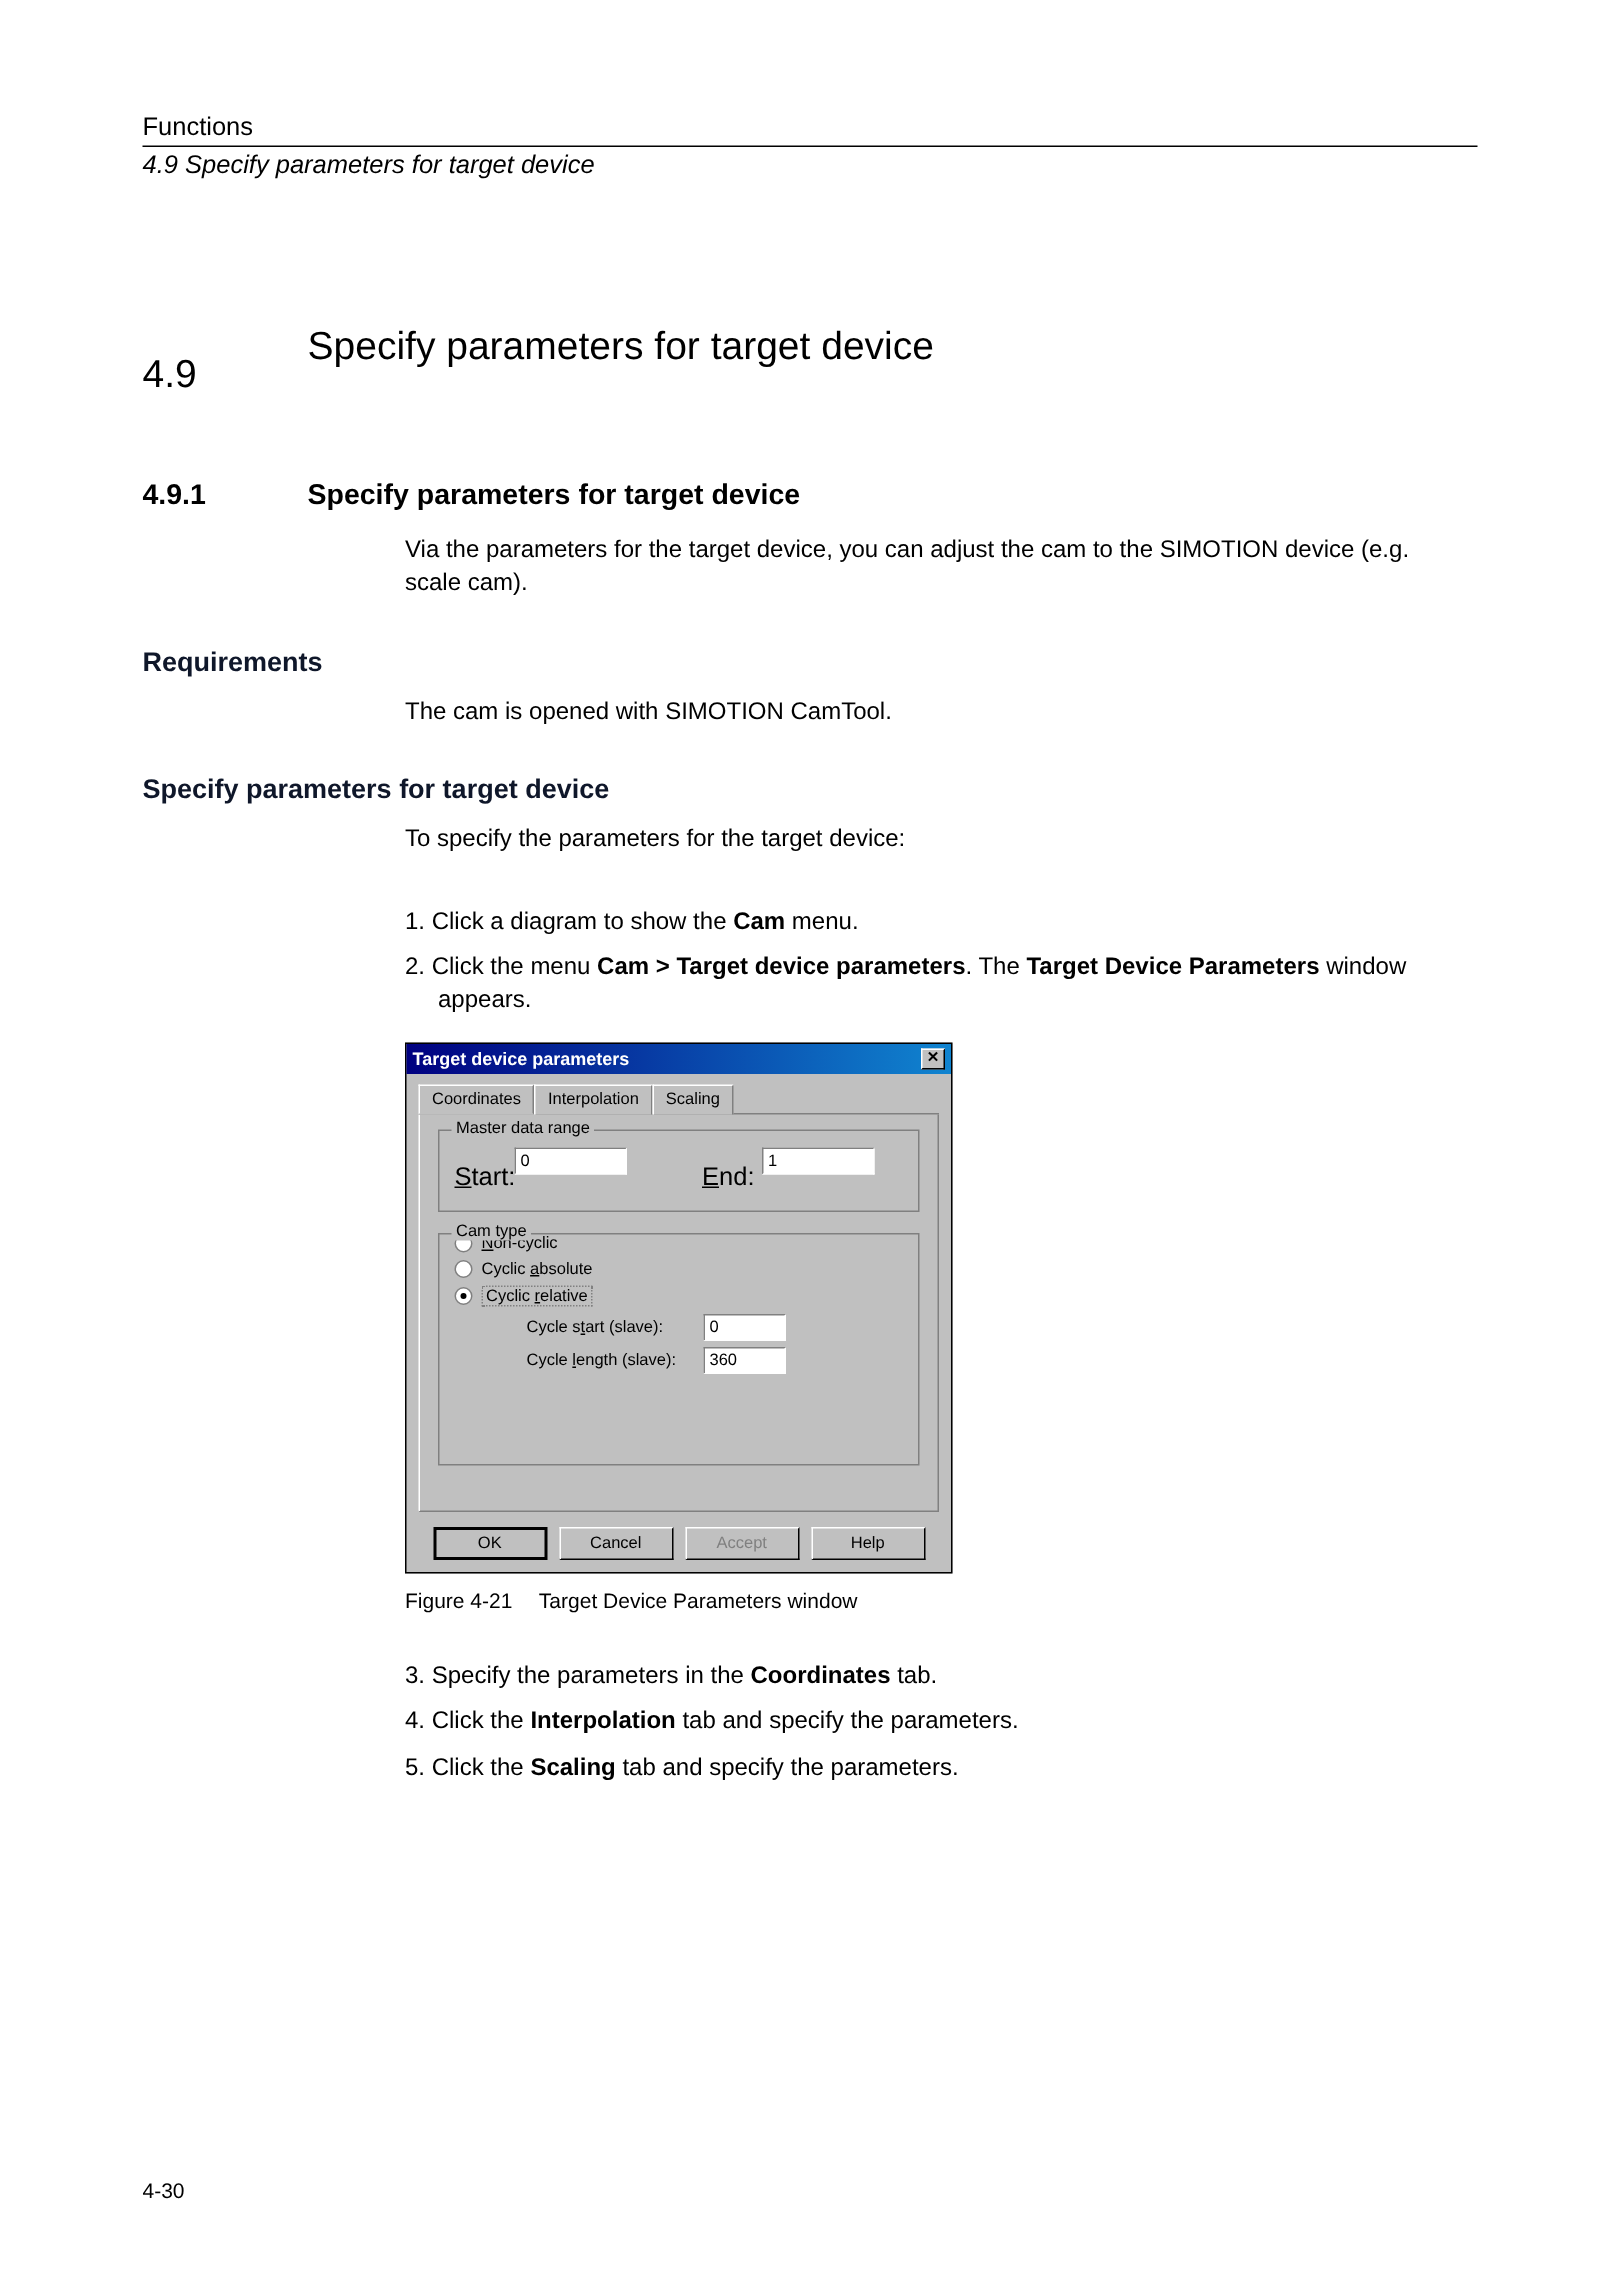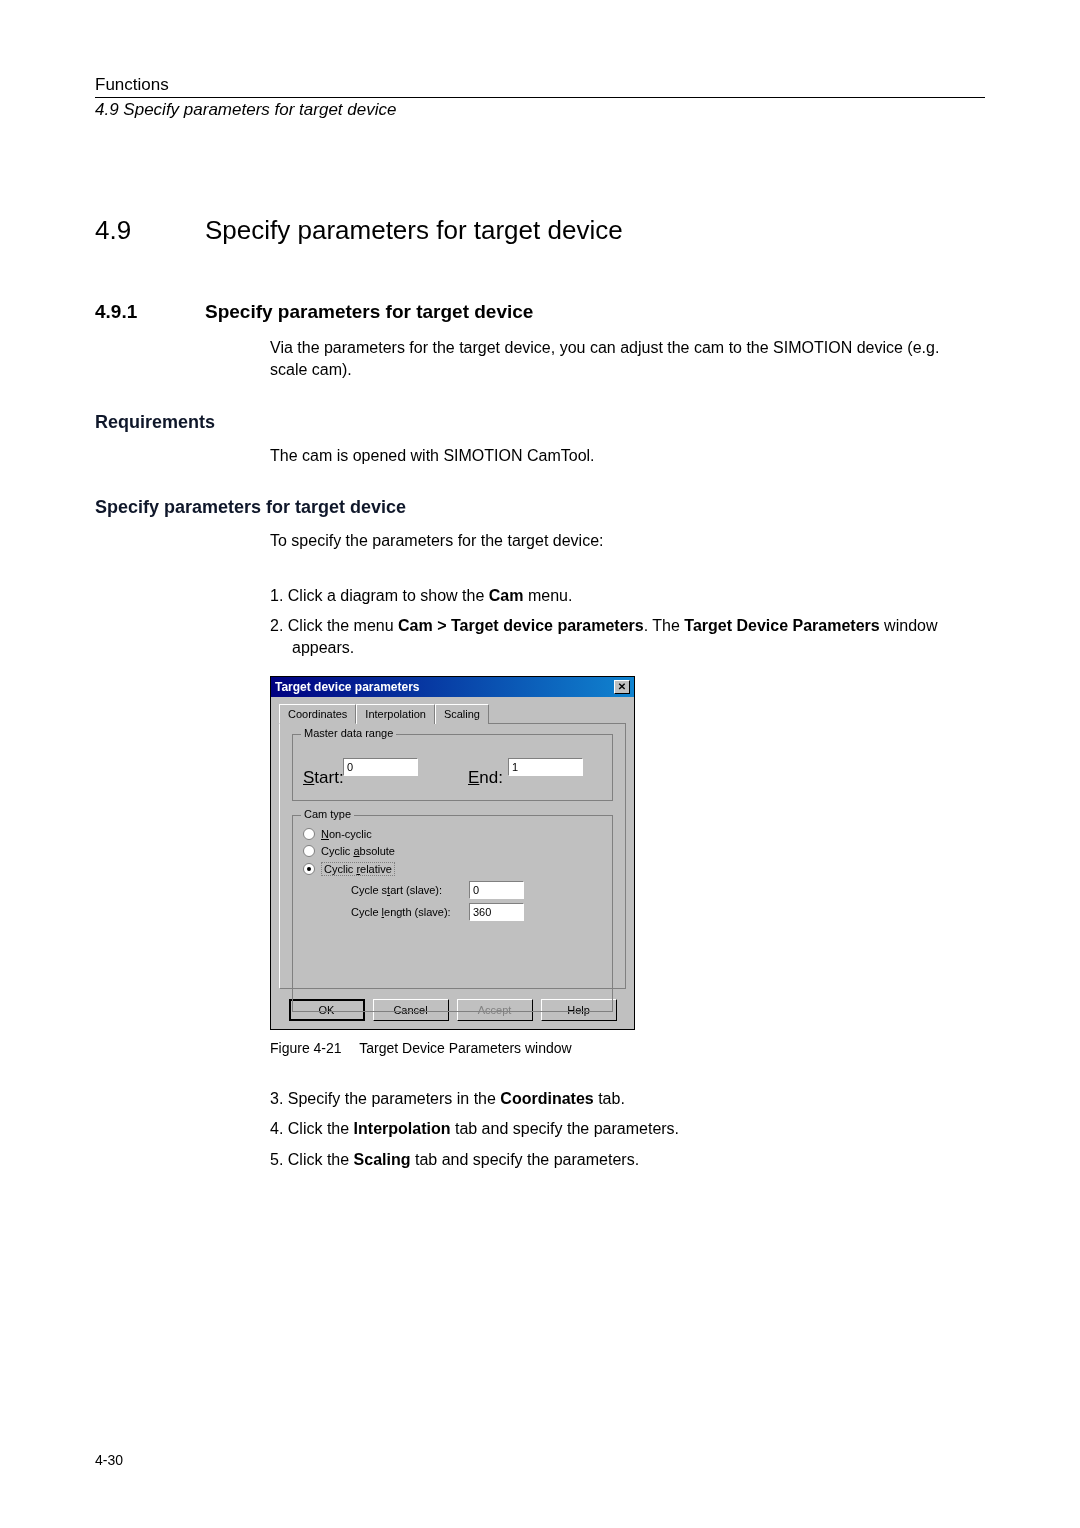--- a/index.html
+++ b/index.html
@@ -38,20 +38,21 @@
     }
     .h1-row {
       display: flex;
       margin-bottom: 55px;
     }
     .h1-num {
       font-size: 26px;
       color: #000;
       width: 110px;
       font-weight: normal;
+      margin-top: 19px;
     }
     .h1-text {
       font-size: 26px;
       color: #000;
       font-weight: normal;
     }
     .h2-row {
       display: flex;
       margin-bottom: 14px;
     }
@@ -161,21 +162,21 @@
       border: 1px solid #fff;
       border-top: none;
       border-right: 1px solid #808080;
       border-bottom: 1px solid #808080;
       padding: 10px 12px 18px 12px;
       height: 265px;
     }
     .groupbox {
       border: 1px solid #808080;
       border-radius: 0;
-      padding: 12px 10px 12px 10px;
+      padding: 0 10px 12px 10px;
       position: relative;
       margin-bottom: 14px;
     }
     .groupbox-legend {
       position: absolute;
       top: -8px;
       left: 8px;
       background: #c0c0c0;
       padding: 0 3px;
       font-size: 11px;
@@ -359,21 +360,21 @@
             <div class="groupbox-legend">Master data range</div>
             <div class="gb-row">
               <div class="gb-label"><span class="underline-letter">S</span><span>tart:</span></div>
               <input class="gb-input" value="0" style="">
               <div style="width:50px"></div>
               <div class="gb-label"><span class="underline-letter">E</span><span>nd:</span></div>
               <input class="gb-input" value="1" style="">
             </div>
           </div>
 
-          <div class="groupbox" style="height:197px">
+          <div class="groupbox" style="height:155px">
             <div class="groupbox-legend">Cam type</div>
 
             <div class="radio-row">
               <div class="radio-circle"></div>
               <span><span class="underline-letter">N</span><span>on-cyclic</span></span>
             </div>
             <div class="radio-row">
               <div class="radio-circle"></div>
               <span><span>Cyclic </span><span class="underline-letter">a</span><span>bsolute</span></span>
             </div>

